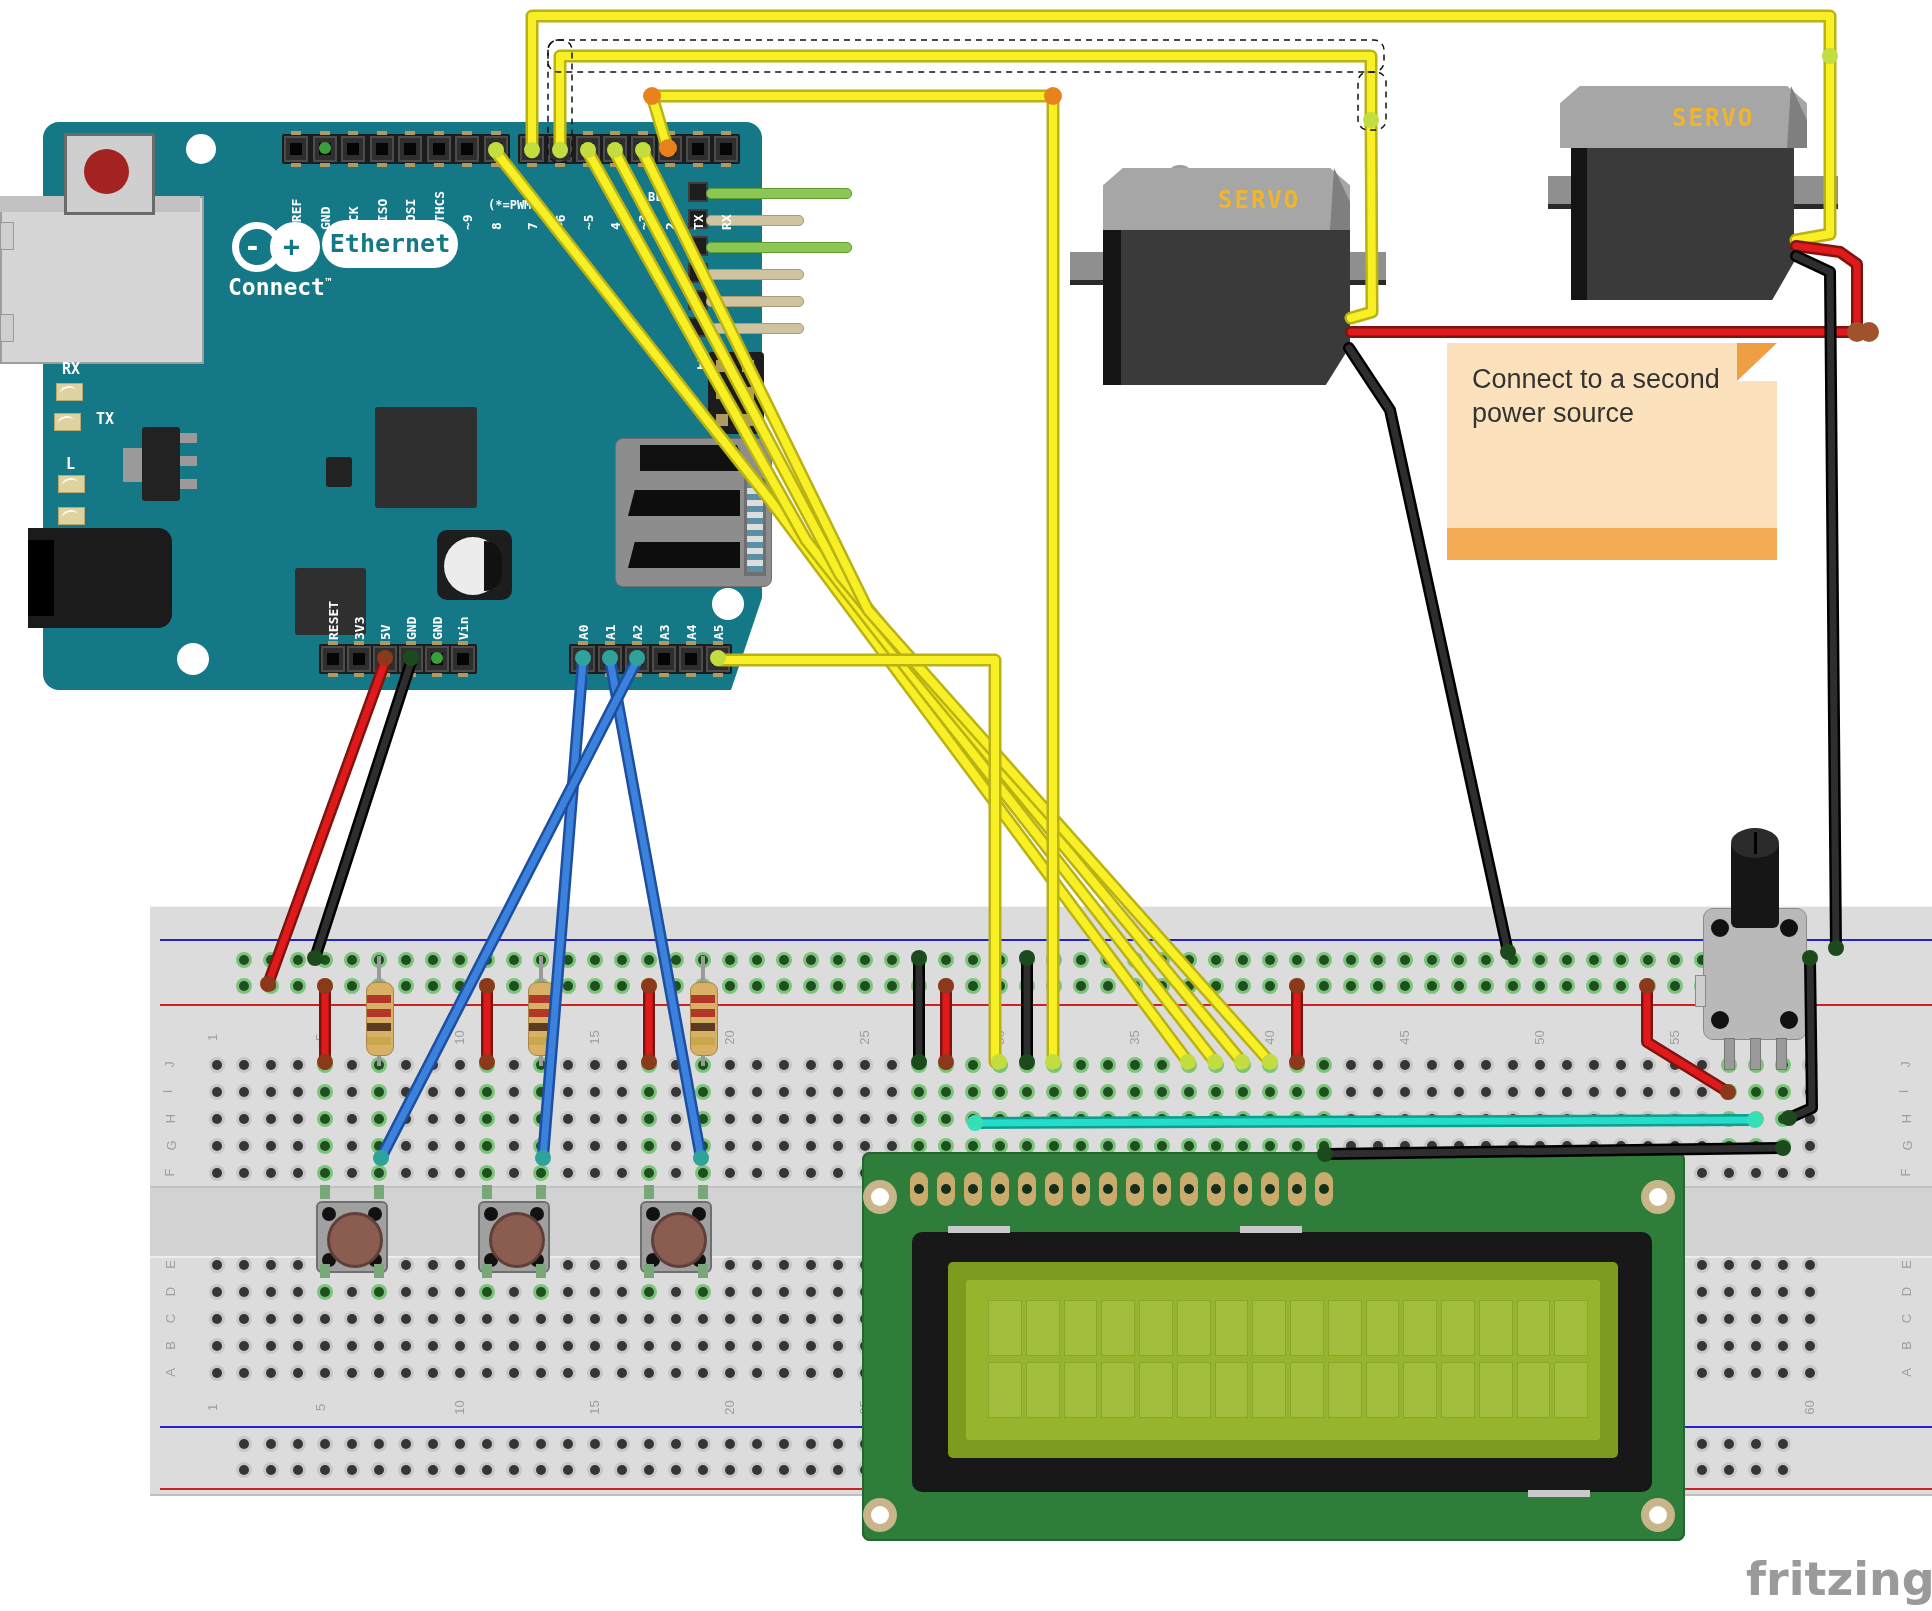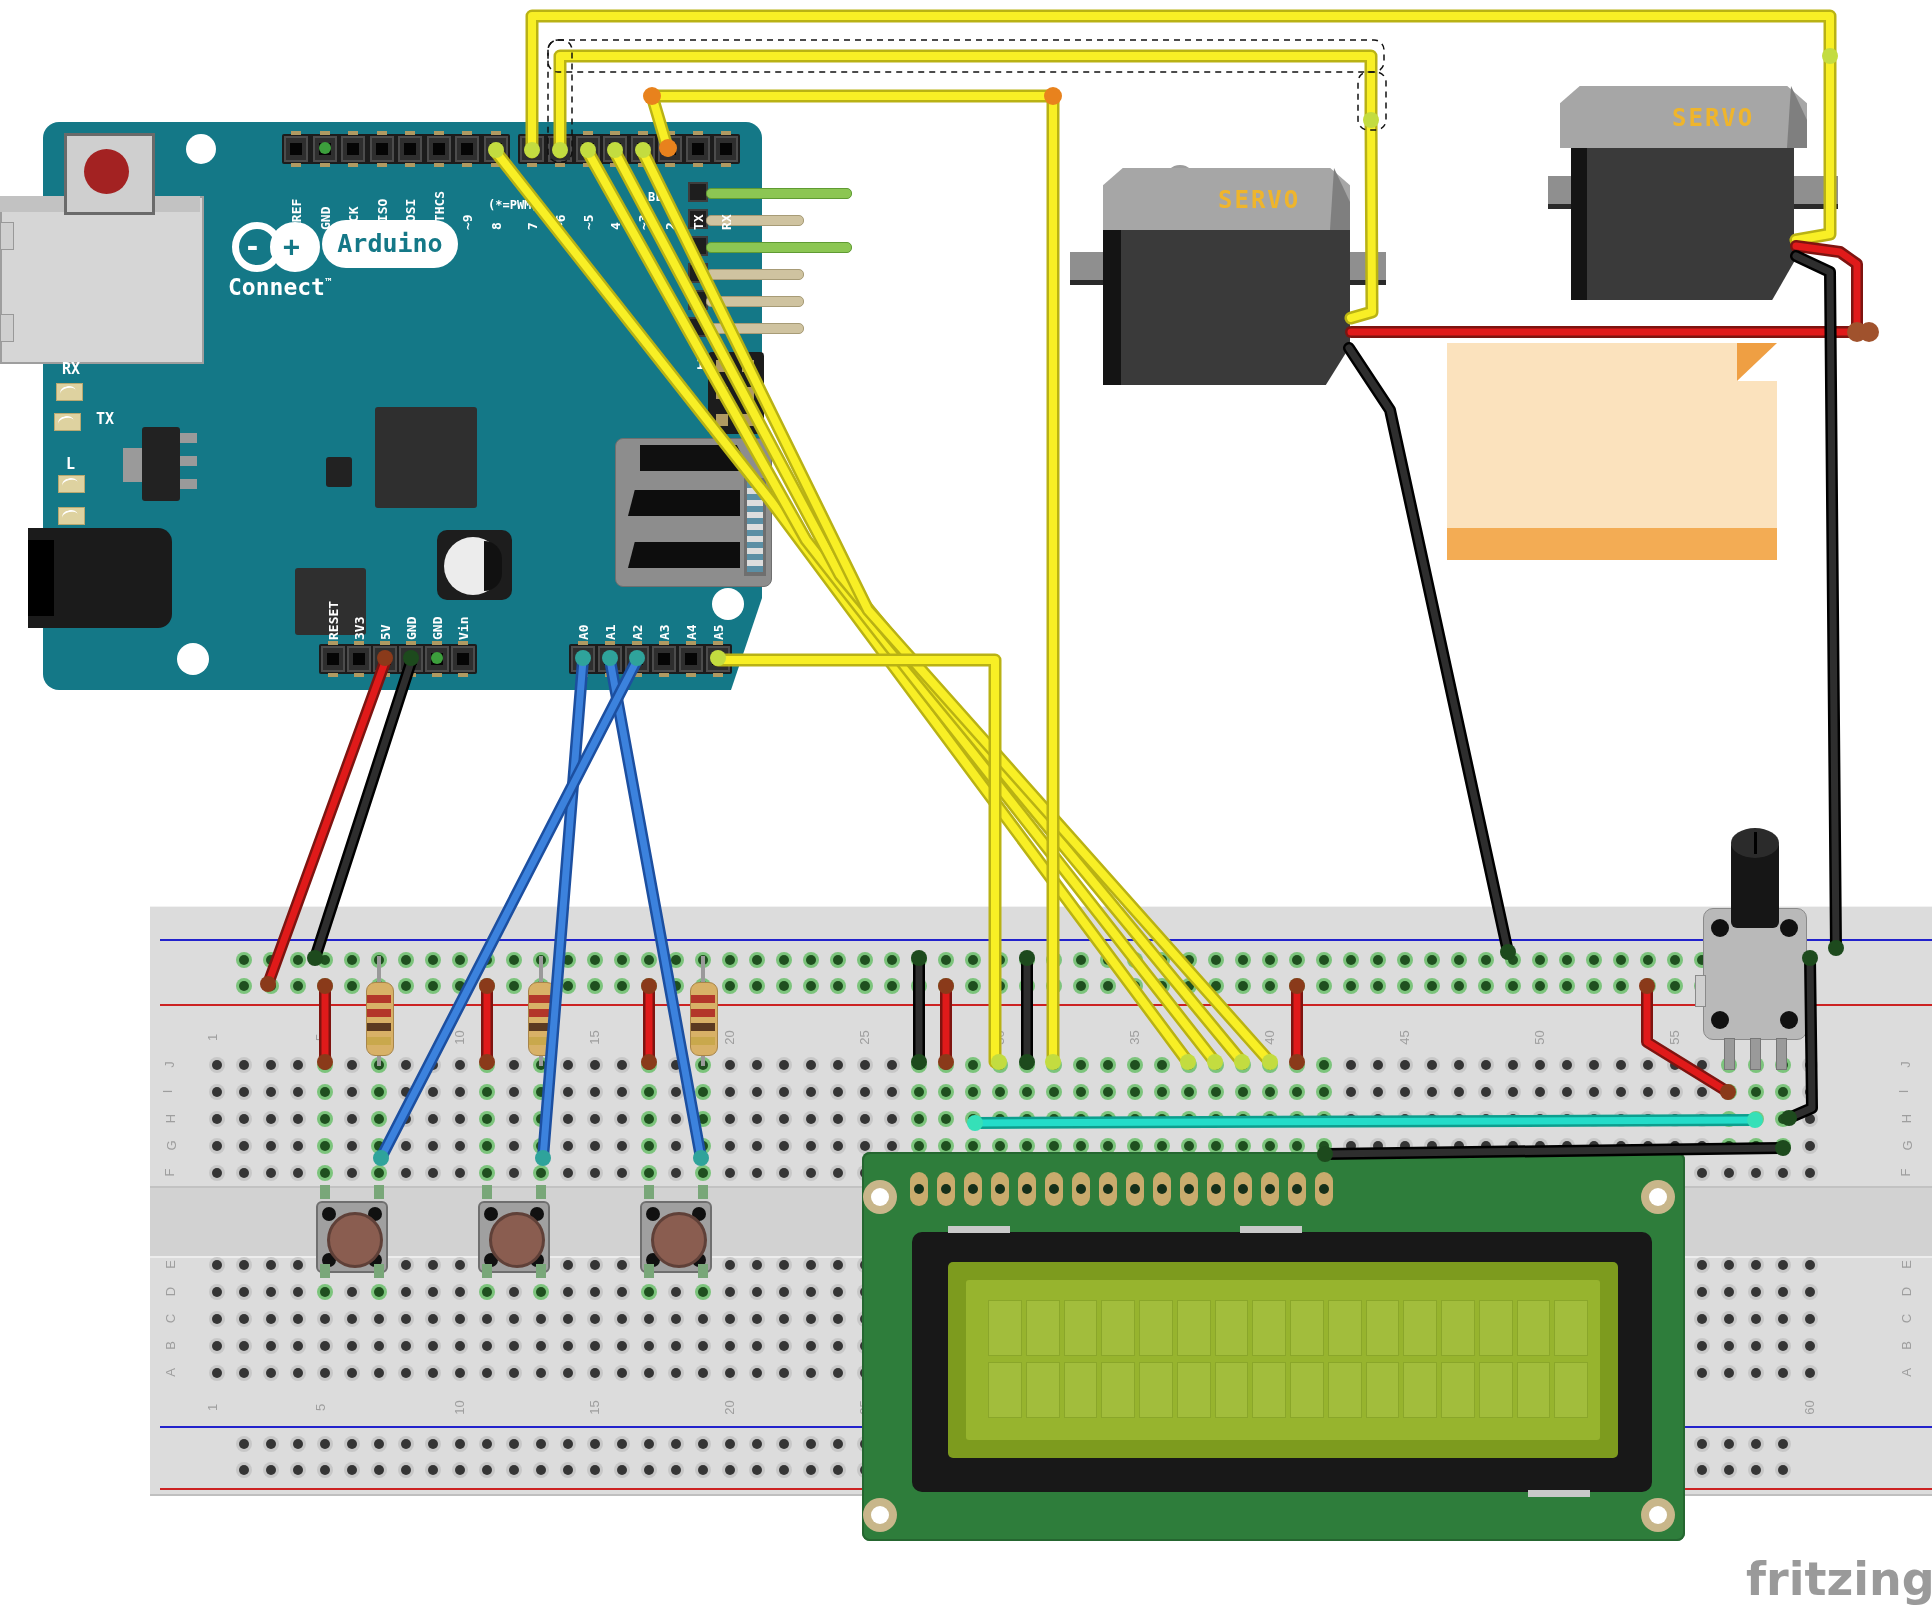--- a/index.html
+++ b/index.html
@@ -1021,21 +1021,21 @@
   <div class="abs" style="left:640px;top:445px;width:110px;height:26px;background:#101010;clip-path:polygon(0 0,88% 0,100% 100%,0 100%)"></div>
   <div class="abs" style="left:628px;top:490px;width:112px;height:26px;background:#0d0d0d;clip-path:polygon(6% 0,100% 0,100% 100%,0 100%)"></div>
   <div class="abs" style="left:628px;top:542px;width:112px;height:26px;background:#0d0d0d;clip-path:polygon(6% 0,100% 0,100% 100%,0 100%)"></div>
   <div class="abs" style="left:744px;top:478px;width:22px;height:98px;background:#6f6f6f"></div>
   <div class="abs" style="left:747px;top:482px;width:16px;height:90px;background:repeating-linear-gradient(#5b8fa5 0 6px,#ddd 6px 12px)"></div>
 
   <div class="inf-ring" style="left:232px;top:222px"></div>
   <div class="inf-ring" style="left:270px;top:222px;background:#fff"></div>
   <div class="inf-glyph" style="left:244px;top:230px">-</div>
   <div class="inf-glyph" style="left:283px;top:230px;color:#147887">+</div>
-  <div class="abs" id="eth-pill">Arduino</div>
+  <div class="abs" id="eth-pill">Ethernet</div>
   <div class="abs" id="ard-name"><span>Connect</span><sup>™</sup></div>
   <div class="silk" style="left:488px;top:198px;font-size:12px">(*=PWM)</div>
   <div class="silk" style="left:648px;top:190px;font-size:12px">BLK</div>
 
   <div class="abs" style="left:708px;top:352px;width:56px;height:82px;background:#1c1c1c;border-radius:4px"></div>
   <div class="abs" style="left:716px;top:360px;width:12px;height:12px;background:#b09a62"></div>
   <div class="abs" style="left:742px;top:360px;width:12px;height:12px;background:#b09a62"></div>
   <div class="abs" style="left:716px;top:387px;width:12px;height:12px;background:#b09a62"></div>
   <div class="abs" style="left:742px;top:387px;width:12px;height:12px;background:#b09a62"></div>
   <div class="abs" style="left:716px;top:414px;width:12px;height:12px;background:#b09a62"></div>
@@ -1426,20 +1426,21 @@
   <div class="abs" style="left:1787px;top:86px;width:20px;height:62px;background:#7f7f7f;clip-path:polygon(20% 0,100% 55%,100% 100%,0 100%)"></div>
   <div class="servo-label" style="left:1672px;top:104px">SERVO</div>
   <div class="flange" style="left:1548px;top:176px;width:28px;height:28px"></div>
   <div class="flange" style="left:1794px;top:176px;width:44px;height:28px"></div>
   <div class="servo-body" style="left:1576px;top:148px;width:218px;height:152px;clip-path:polygon(0 0,100% 0,100% 75%,90% 100%,0 100%)"></div>
   <div class="abs" style="left:1571px;top:148px;width:16px;height:152px;background:#141414"></div>
 
   <div class="abs" id="note"></div>
   <div class="abs" id="note-bar"></div>
   <div class="abs" id="note-fold"></div>
+  <div class="abs" id="note-text">Connect to a second power source</div>
 
   <svg id="wires" width="1932" height="1611" viewBox="0 0 1932 1611">
       <g>
         <polyline points="496,152 770,500 1188,1062" fill="none" stroke="#b9b214" stroke-width="13" stroke-linecap="round" stroke-linejoin="round"></polyline>
         <polyline points="496,152 770,500 1188,1062" fill="none" stroke="#f8ef25" stroke-width="8" stroke-linecap="round" stroke-linejoin="round"></polyline>
       </g>
       <g>
         <polyline points="588,152 806,540 1215,1062" fill="none" stroke="#b9b214" stroke-width="13" stroke-linecap="round" stroke-linejoin="round"></polyline>
         <polyline points="588,152 806,540 1215,1062" fill="none" stroke="#f8ef25" stroke-width="8" stroke-linecap="round" stroke-linejoin="round"></polyline>
       </g>

